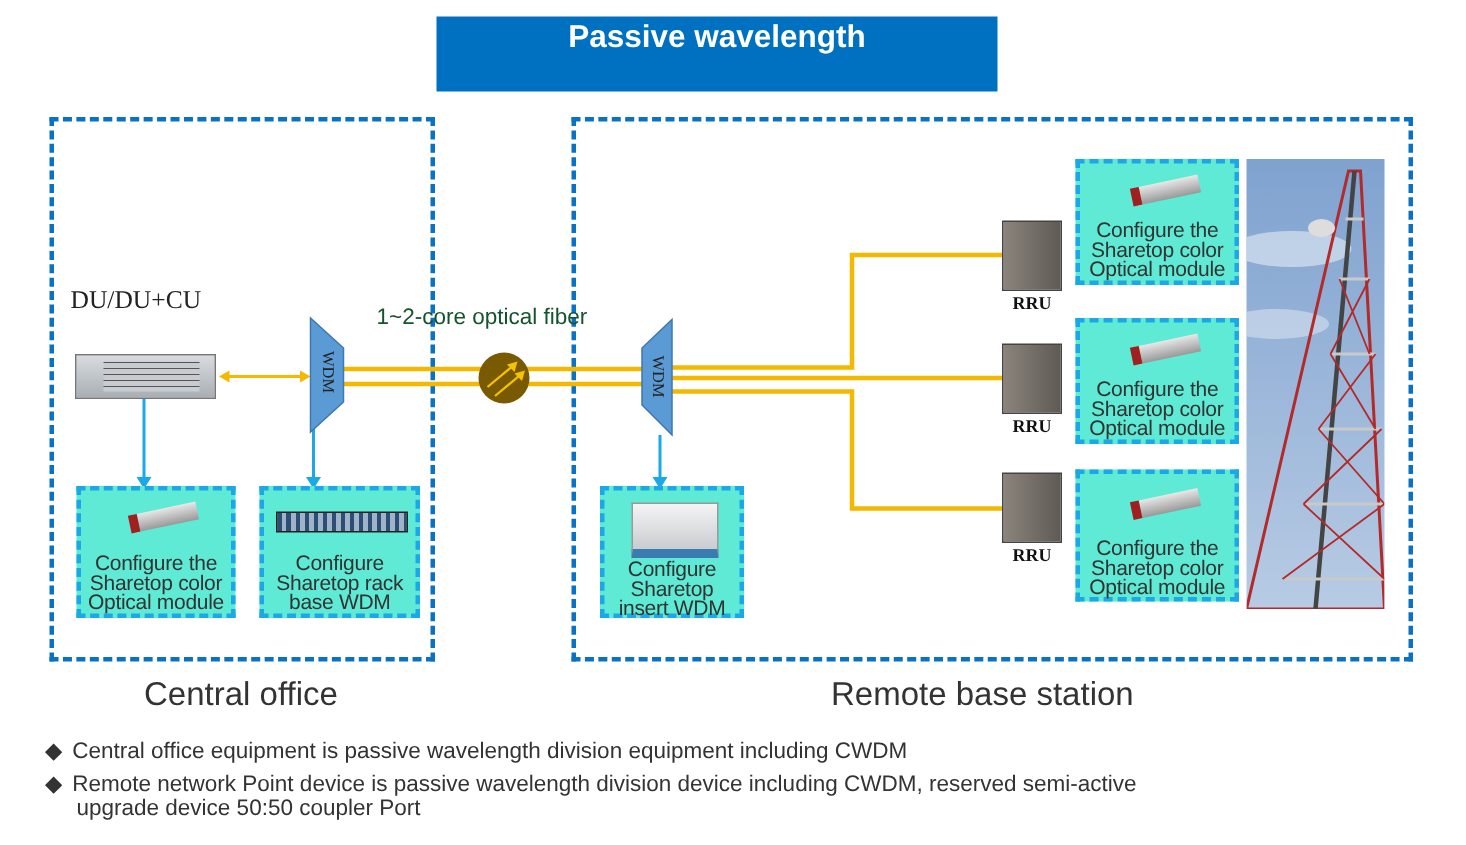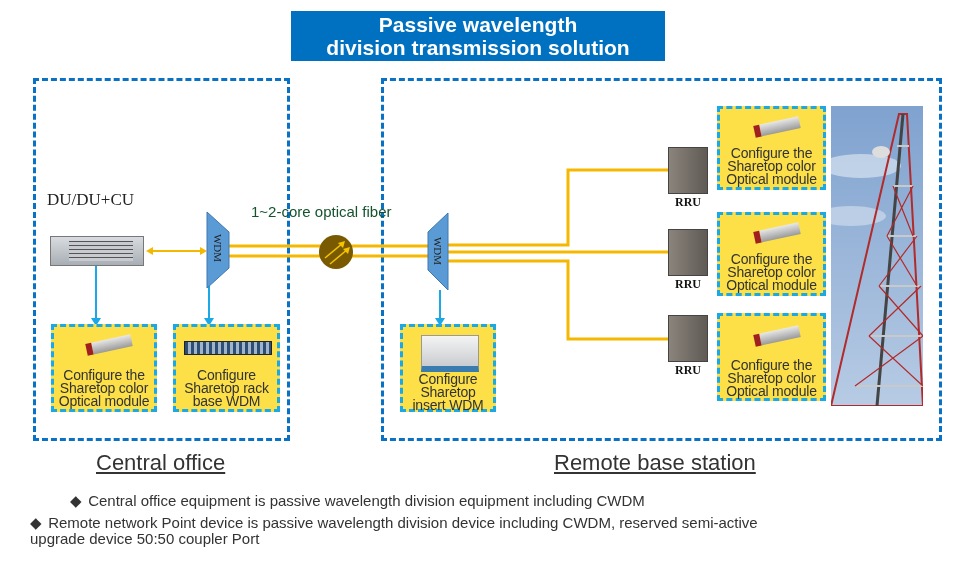--- a/index.html
+++ b/index.html
@@ -1,34 +1,33 @@
 <!DOCTYPE html>
 <html><head>
 <meta charset="utf-8">
 <style>
   html,body{margin:0;padding:0;background:#fff;}
   body{width:977px;height:563px;position:relative;overflow:hidden;font-family:"Liberation Sans",sans-serif;color:#333;}
   .abs{position:absolute;}
   .title-box{left:291px;top:11px;width:374px;height:50px;background:#0070c0;color:#fff;font-weight:bold;font-size:21px;line-height:23px;text-align:center;padding-top:2px;box-sizing:border-box;}
   .region{border:3px dashed #0a72c4;box-sizing:border-box;}
-  .subbox{border:3px dashed #1aa8e6;box-sizing:border-box;background:#fde047;}
+  .subbox{border:3px dashed #1aa8e6;box-sizing:border-box;background:#5eead4;}
   .cfg-text{position:absolute;left:0;right:0;text-align:center;font-size:14px;line-height:13px;color:#333;letter-spacing:-0.2px;}
   .serif-label{font-family:"Liberation Serif",serif;color:#222;}
   .rru-label{font-family:"Liberation Serif",serif;font-weight:bold;font-size:12px;color:#111;}
-  .region-label{font-size:22px;color:#333;text-decoration:underline;}
+  .region-label{font-size:22px;color:#333;}
   .bullet{font-size:15px;line-height:16px;color:#333;}
   .diamond{display:inline-block;width:14px;}
   svg{position:absolute;left:0;top:0;}
 </style>
 </head>
 <body>
 
 <div class="abs title-box">
   <div>Passive wavelength</div>
-  <div>division transmission solution</div>
 </div>
 
 <div class="abs region" style="left:33px;top:78px;width:257px;height:363px;"></div>
 <div class="abs region" style="left:381px;top:78px;width:561px;height:363px;"></div>
 
 <svg width="977" height="563">
 
   <line x1="150" y1="251" x2="202" y2="251" stroke="#f5b800" stroke-width="2"></line>
   <polygon points="146,251 153,247 153,255" fill="#f5b800"></polygon>
   <polygon points="207,251 200,247 200,255" fill="#f5b800"></polygon>
@@ -140,21 +139,21 @@
     <line x1="72" y1="8" x2="46" y2="300" stroke="#444" stroke-width="3"></line>
     <path d="M66,40 L78,40 M62,80 L82,80 M56,130 L86,130 M48,180 L90,180 M38,230 L92,230 M24,280 L92,280" stroke="#c9c9c9" stroke-width="2"></path>
     <path d="M62,80 L82,130 M82,80 L56,130 M56,130 L86,180 M86,130 L48,180 M48,180 L92,230 M90,180 L38,230 M38,230 L92,280 M92,230 L24,280" stroke="#b22a2a" stroke-width="1.2"></path>
     <ellipse cx="50" cy="46" rx="9" ry="6" fill="#ddd"></ellipse>
   </svg>
 </div>
 
 <div class="abs region-label" style="left:96px;top:450px;">Central office</div>
 <div class="abs region-label" style="left:554px;top:450px;">Remote base station</div>
 
-<div class="abs bullet" style="left:30px;top:493px;margin-left:40px;">
+<div class="abs bullet" style="left:30px;top:493px;">
   <span class="diamond">◆</span>
   <span>Central office equipment is passive wavelength division equipment including CWDM</span>
 </div>
 <div class="abs bullet" style="left:30px;top:515px;">
   <span class="diamond">◆</span>
   <span>Remote network Point device is passive wavelength division device including CWDM, reserved semi-active</span>
-  <div style="">upgrade device 50:50 coupler Port</div>
+  <div style="margin-left:21px;">upgrade device 50:50 coupler Port</div>
 </div>
 
 </body></html>

